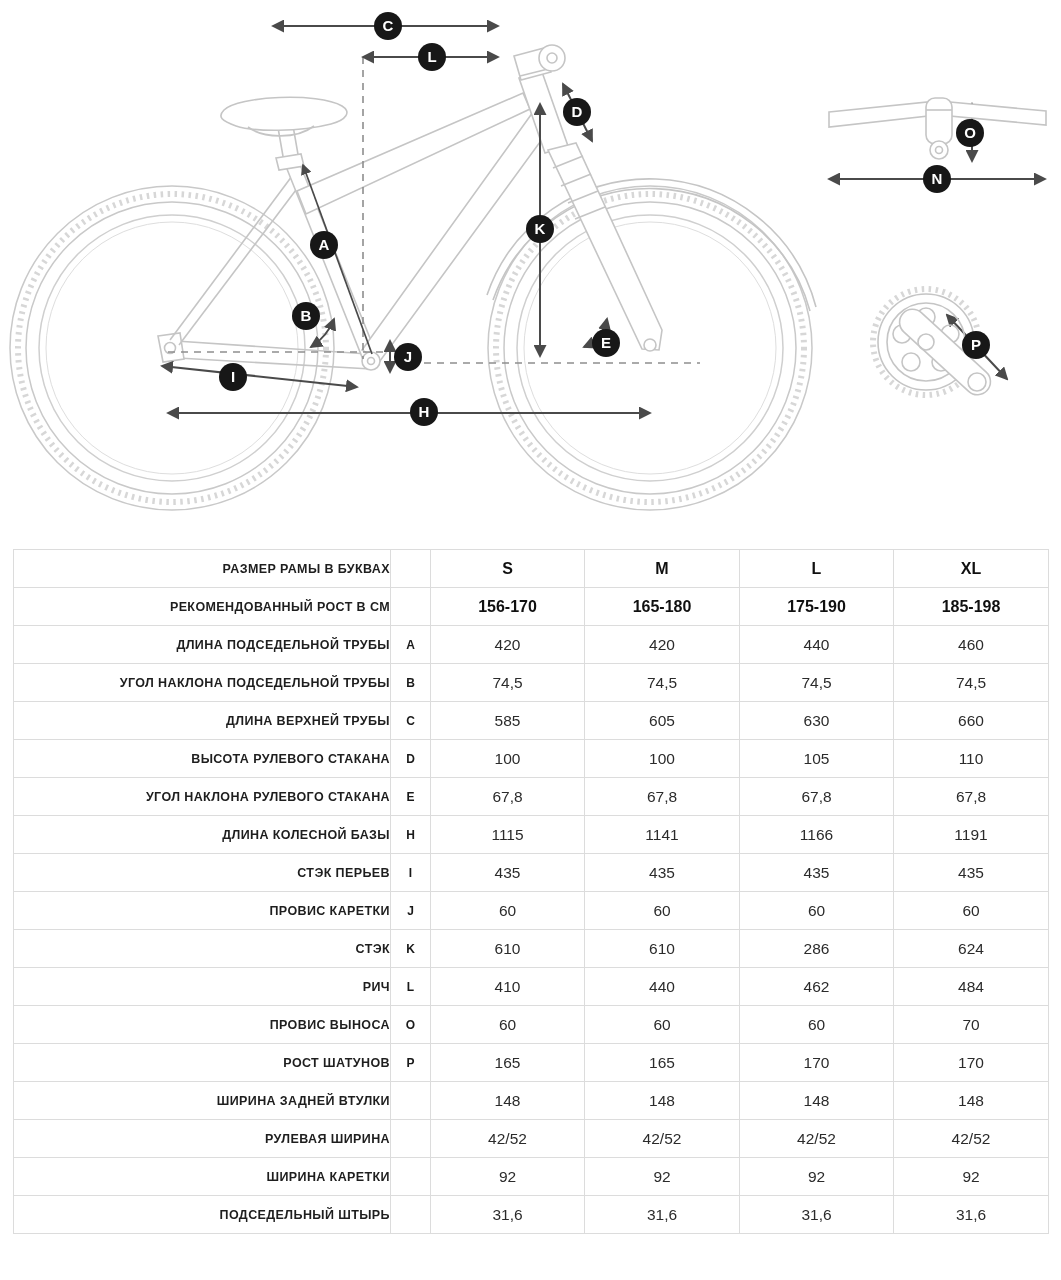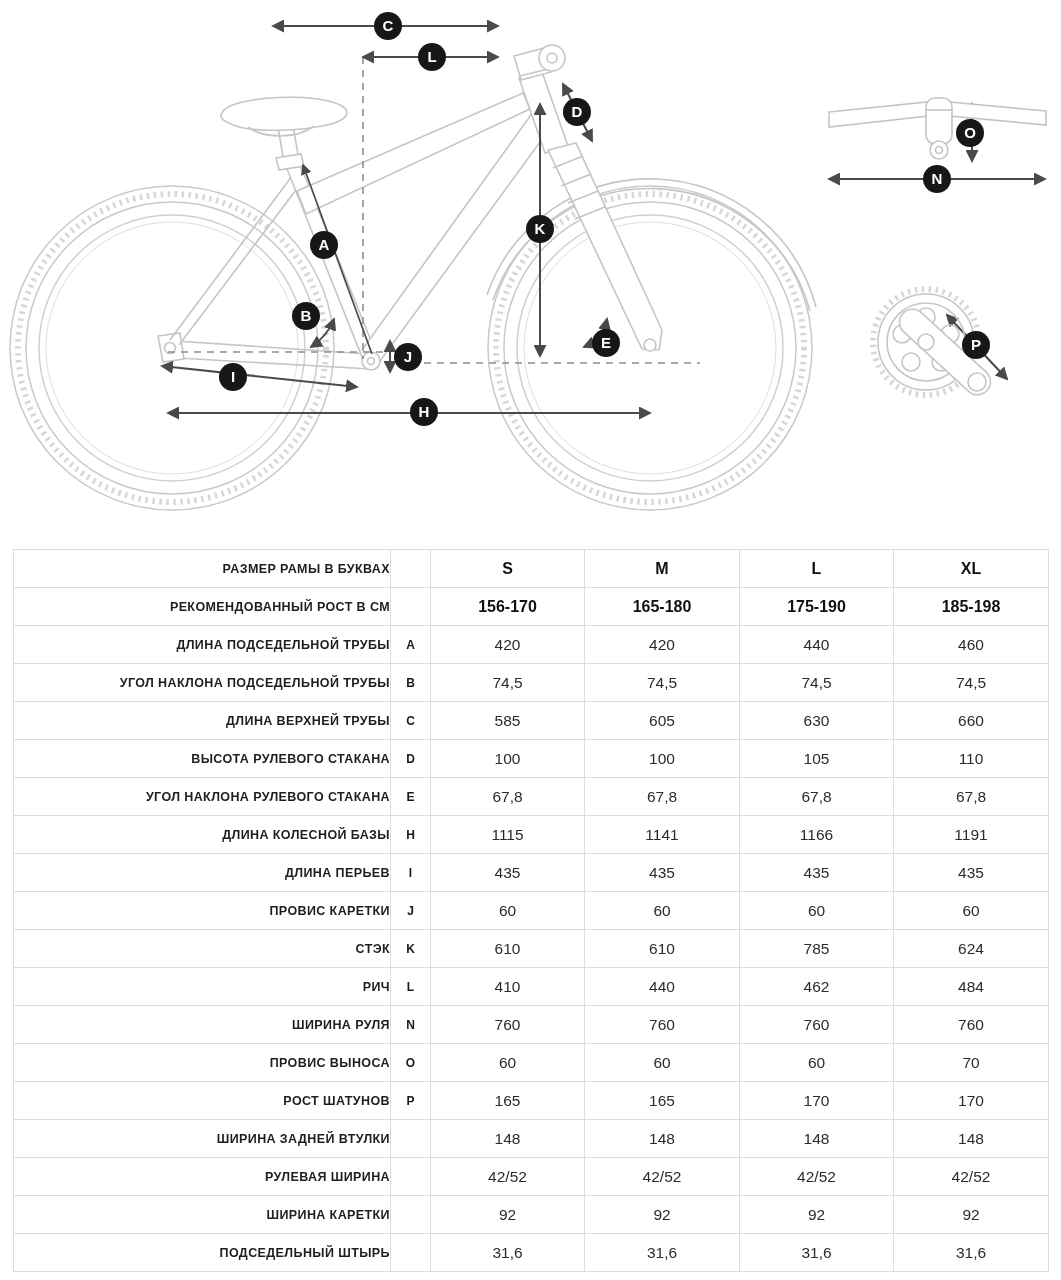--- a/index.html
+++ b/index.html
@@ -271,60 +271,52 @@
       </tr>
       <tr>
         <td class="lbl">ДЛИНА КОЛЕСНОЙ БАЗЫ</td>
         <td class="ltr">H</td>
         <td class="val">1115</td>
         <td class="val">1141</td>
         <td class="val">1166</td>
         <td class="val">1191</td>
       </tr>
       <tr>
-        <td class="lbl">ДЛИНА ПЕРЬЕВ</td>
+        <td class="lbl">СТЭК ПЕРЬЕВ</td>
         <td class="ltr">I</td>
         <td class="val">435</td>
         <td class="val">435</td>
         <td class="val">435</td>
         <td class="val">435</td>
       </tr>
       <tr>
         <td class="lbl">ПРОВИС КАРЕТКИ</td>
         <td class="ltr">J</td>
         <td class="val">60</td>
         <td class="val">60</td>
         <td class="val">60</td>
         <td class="val">60</td>
       </tr>
       <tr>
         <td class="lbl">СТЭК</td>
         <td class="ltr">K</td>
         <td class="val">610</td>
         <td class="val">610</td>
-        <td class="val">785</td>
+        <td class="val">286</td>
         <td class="val">624</td>
       </tr>
       <tr>
         <td class="lbl">РИЧ</td>
         <td class="ltr">L</td>
         <td class="val">410</td>
         <td class="val">440</td>
         <td class="val">462</td>
         <td class="val">484</td>
       </tr>
       <tr>
-        <td class="lbl">ШИРИНА РУЛЯ</td>
-        <td class="ltr">N</td>
-        <td class="val">760</td>
-        <td class="val">760</td>
-        <td class="val">760</td>
-        <td class="val">760</td>
-      </tr>
-      <tr>
         <td class="lbl">ПРОВИС ВЫНОСА</td>
         <td class="ltr">O</td>
         <td class="val">60</td>
         <td class="val">60</td>
         <td class="val">60</td>
         <td class="val">70</td>
       </tr>
       <tr>
         <td class="lbl">РОСТ ШАТУНОВ</td>
         <td class="ltr">P</td>

